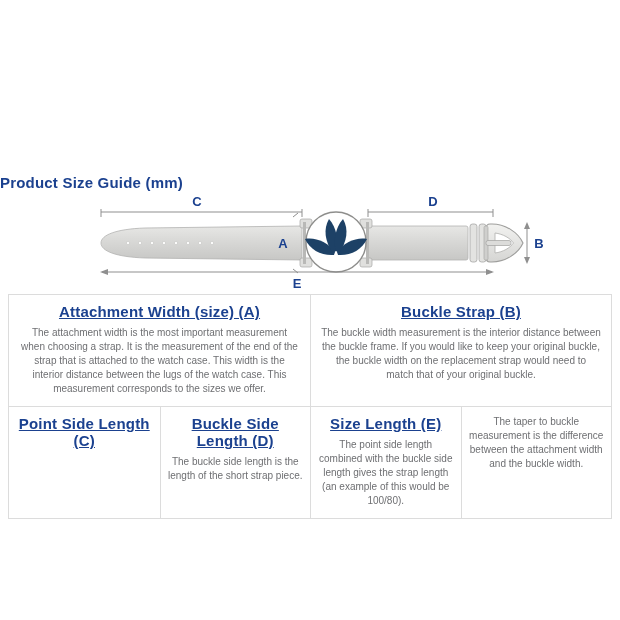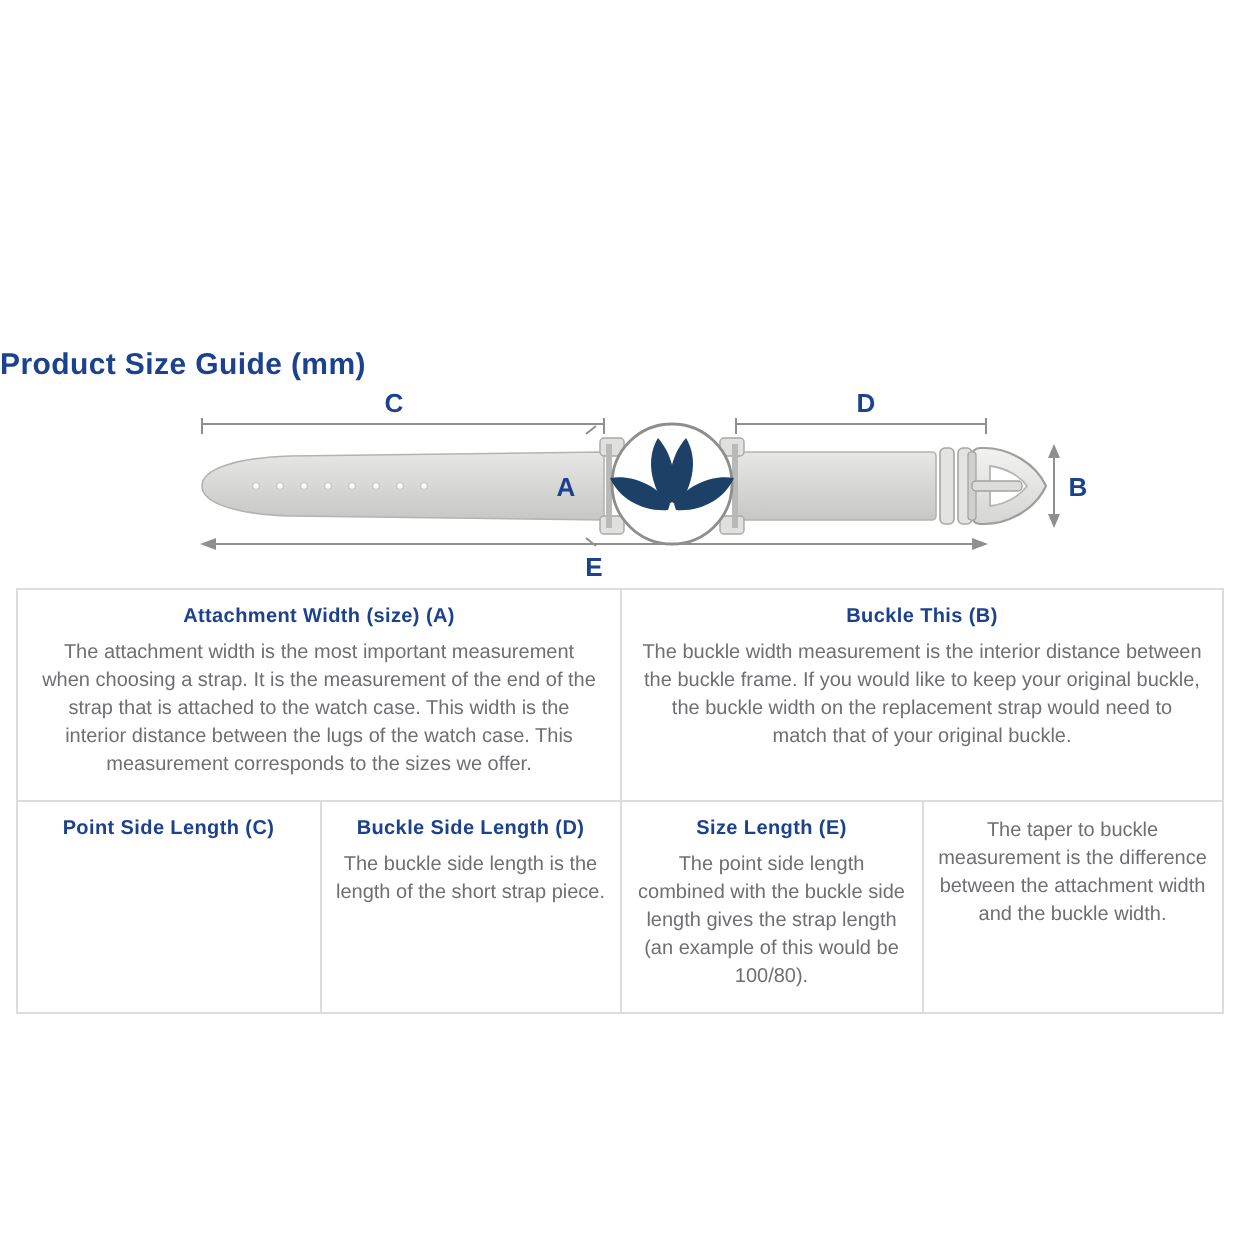--- a/index.html
+++ b/index.html
@@ -30,22 +30,22 @@
     border:1px solid var(--border_gray);background:#fff;
   }
   .row{display:grid}
   .row-2{grid-template-columns:1fr 1fr}
   .row-4{grid-template-columns:1fr 1fr 1fr 1fr;border-top:1px solid var(--border_gray)}
   .cell{padding:8px 10px 10px;border-left:1px solid var(--border_gray);text-align:center}
   .cell:first-child{border-left:none}
   .row-2 .cell{min-height:72px}
   .row-4 .cell{min-height:80px;padding-left:6px;padding-right:6px}
   .cell-header{
-    font-size:10px;font-weight:bold;color:var(--heading_blue);
-    margin-bottom:6px;letter-spacing:.2px;
+    font-size:15px;font-weight:bold;color:var(--heading_blue);
+    margin-bottom:6px;letter-spacing:.2px;text-decoration:underline;
   }
   .cell-body{
     font-size:10px;line-height:1.4;color:var(--body_gray);
   }
 </style>
 </head>
 <body>
 
 <div class="page">
 
@@ -147,21 +147,21 @@
     <text class="dim-label" x="297" y="96" text-anchor="middle">E</text>
   </svg>
 
   <div class="size-table">
     <div class="row row-2">
       <div class="cell">
         <div class="cell-header">Attachment Width (size) (A)</div>
         <div class="cell-body">The attachment width is the most important measurement when choosing a strap. It is the measurement of the end of the strap that is attached to the watch case. This width is the interior distance between the lugs of the watch case. This measurement corresponds to the sizes we offer.</div>
       </div>
       <div class="cell">
-        <div class="cell-header">Buckle This (B)</div>
+        <div class="cell-header">Buckle Strap (B)</div>
         <div class="cell-body">The buckle width measurement is the interior distance between the buckle frame. If you would like to keep your original buckle, the buckle width on the replacement strap would need to match that of your original buckle.</div>
       </div>
     </div>
     <div class="row row-4">
       <div class="cell">
         <div class="cell-header">Point Side Length (C)</div>
       </div>
       <div class="cell">
         <div class="cell-header">Buckle Side Length (D)</div>
         <div class="cell-body">The buckle side length is the length of the short strap piece.</div>

